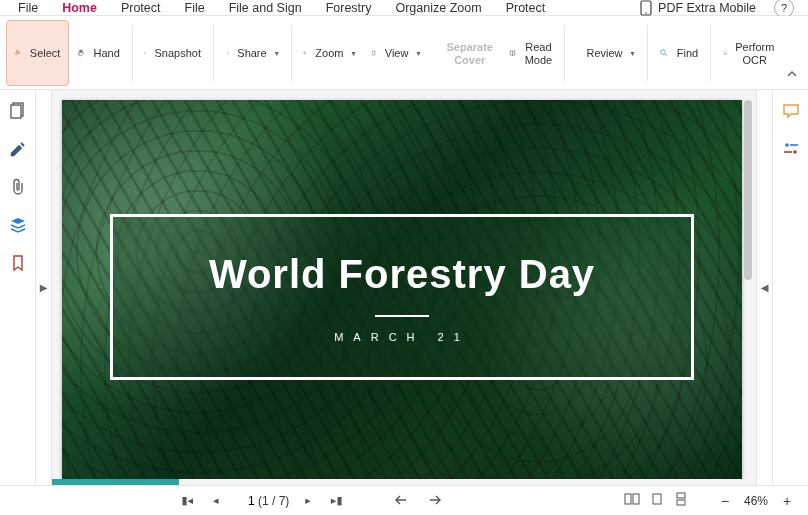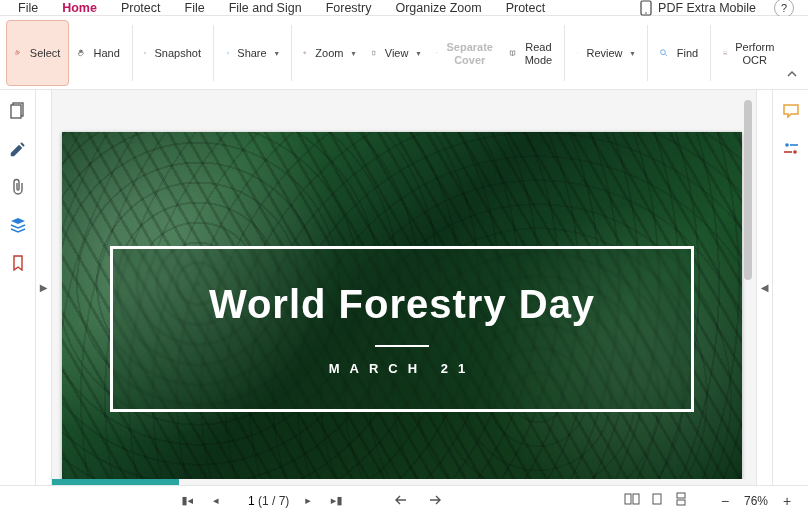--- a/index.html
+++ b/index.html
@@ -24,36 +24,36 @@
 .left-sb, .right-sb { width:36px; background:#fff; border-right:1px solid #e5e5e5; display:flex; flex-direction:column; align-items:center; padding-top:12px; gap:20px; }
 .right-sb { border-right:none; border-left:1px solid #e5e5e5; }
 .sb-ic { width:18px; height:18px; cursor:pointer; display:flex; align-items:center; justify-content:center; }
 .expander { width:16px; background:#fff; display:flex; align-items:center; justify-content:center; cursor:pointer; color:#666; font-size:10px; }
 .expander.left { border-right:1px solid #e5e5e5; }
 .expander.right { border-left:1px solid #e5e5e5; }
 .doc-wrap { flex:1; display:flex; flex-direction:column; min-width:0; }
 .doc-area { flex:1; background:#f5f5f5; position:relative; padding:10px 14px 0 10px; overflow:hidden; }
 .doc-area .track { position:absolute; right:4px; top:10px; bottom:8px; width:8px; }
 .doc-area .thumb { position:absolute; right:0; top:0; width:8px; height:180px; background:#c8c8c8; border-radius:4px; }
-.page { width:100%; height:100%; background:#a21caf; position:relative; overflow:hidden; box-shadow:0 1px 4px rgba(0,0,0,.3);margin-top:32px; }
+.page { width:100%; height:100%; background:#a21caf; position:relative; overflow:hidden; box-shadow:0 1px 4px rgba(0,0,0,.3); }
 .page::before { content:""; position:absolute; inset:0; background:
  radial-gradient(circle at 12% 30%, rgba(220,240,225,.25) 0 6%, transparent 30%),
  radial-gradient(circle at 85% 60%, rgba(230,245,235,.12) 0 4%, transparent 25%),
  radial-gradient(circle at 50% 95%, rgba(10,40,15,.6) 0 20%, transparent 60%),
  linear-gradient(135deg,#0f3d1c 0%,#1f5a2f 20%,#0c321a 45%,#1a5229 70%,#0b2e16 100%);
 }
 .page .tex{position:absolute;inset:0;background:
  repeating-radial-gradient(circle at 20% 40%, rgba(0,0,0,.15) 0 2px, transparent 2px 20px),
  repeating-radial-gradient(circle at 70% 70%, rgba(0,0,0,.12) 0 2px, transparent 2px 24px),
  repeating-linear-gradient(60deg, rgba(5,30,10,.2) 0 3px, transparent 3px 14px);
  mix-blend-mode:multiply;}
 .title-box { position:absolute; left:7%; right:7%; top:30%; bottom:26%; border:3px solid #fff; display:flex; flex-direction:column; align-items:center; justify-content:center; background:rgba(20,60,30,.25); backdrop-filter:blur(1px); }
 .title-box h1 { color:#fff; font-size:40px; font-weight:700; letter-spacing:1px; font-family:"Segoe UI",Arial,sans-serif; }
 .title-box .line { width:54px; height:2px; background:#fff; margin:18px 0 14px; }
-.title-box .sub { color:#fff; font-size:13px; letter-spacing:10px; font-weight:700; }
+.title-box .sub { color:#fff; font-size:11px; letter-spacing:10px; font-weight:400; }
 .hscroll { height:6px; background:#f5f5f5; position:relative; }
 .hscroll .bar { position:absolute; left:0; width:18%; height:100%; background:#29a6a0; }
 .status { height:30px; border-top:1px solid #e5e5e5; display:flex; align-items:center; font-size:12px; color:#333; padding:0 12px 0 0; }
 .status .center { flex:1; display:flex; align-items:center; justify-content:center; gap:12px; }
 .nav-btn { cursor:pointer; color:#555; padding:2px 4px; font-size:11px; }
 .pginput { border:none; background:transparent; width:20px; text-align:right; font-size:12px; }
 .status .right { display:flex; align-items:center; gap:10px; }
 .view-ic { cursor:pointer; color:#555; }
 .zbtn { width:18px; height:18px; display:flex; align-items:center; justify-content:center; cursor:pointer; font-size:14px; color:#444; }
 </style>
@@ -274,16 +274,16 @@
         </svg></span>
     <span class="view-ic"><svg width="14" height="14" viewBox="0 0 14 14">
           <rect x="3" y="2" width="8" height="10" fill="none" stroke="#555"></rect>
         </svg></span>
     <span class="view-ic"><svg width="14" height="14" viewBox="0 0 14 14">
           <rect x="3" y="1" width="8" height="5" fill="none" stroke="#555"></rect>
           <rect x="3" y="8" width="8" height="5" fill="none" stroke="#555"></rect>
         </svg></span>
     <span style="width:8px"></span>
     <span class="zbtn">−</span>
-    <span>76%</span>
+    <span>46%</span>
     <span class="zbtn">+</span>
   </div>
 </div>
 
 </body></html>

